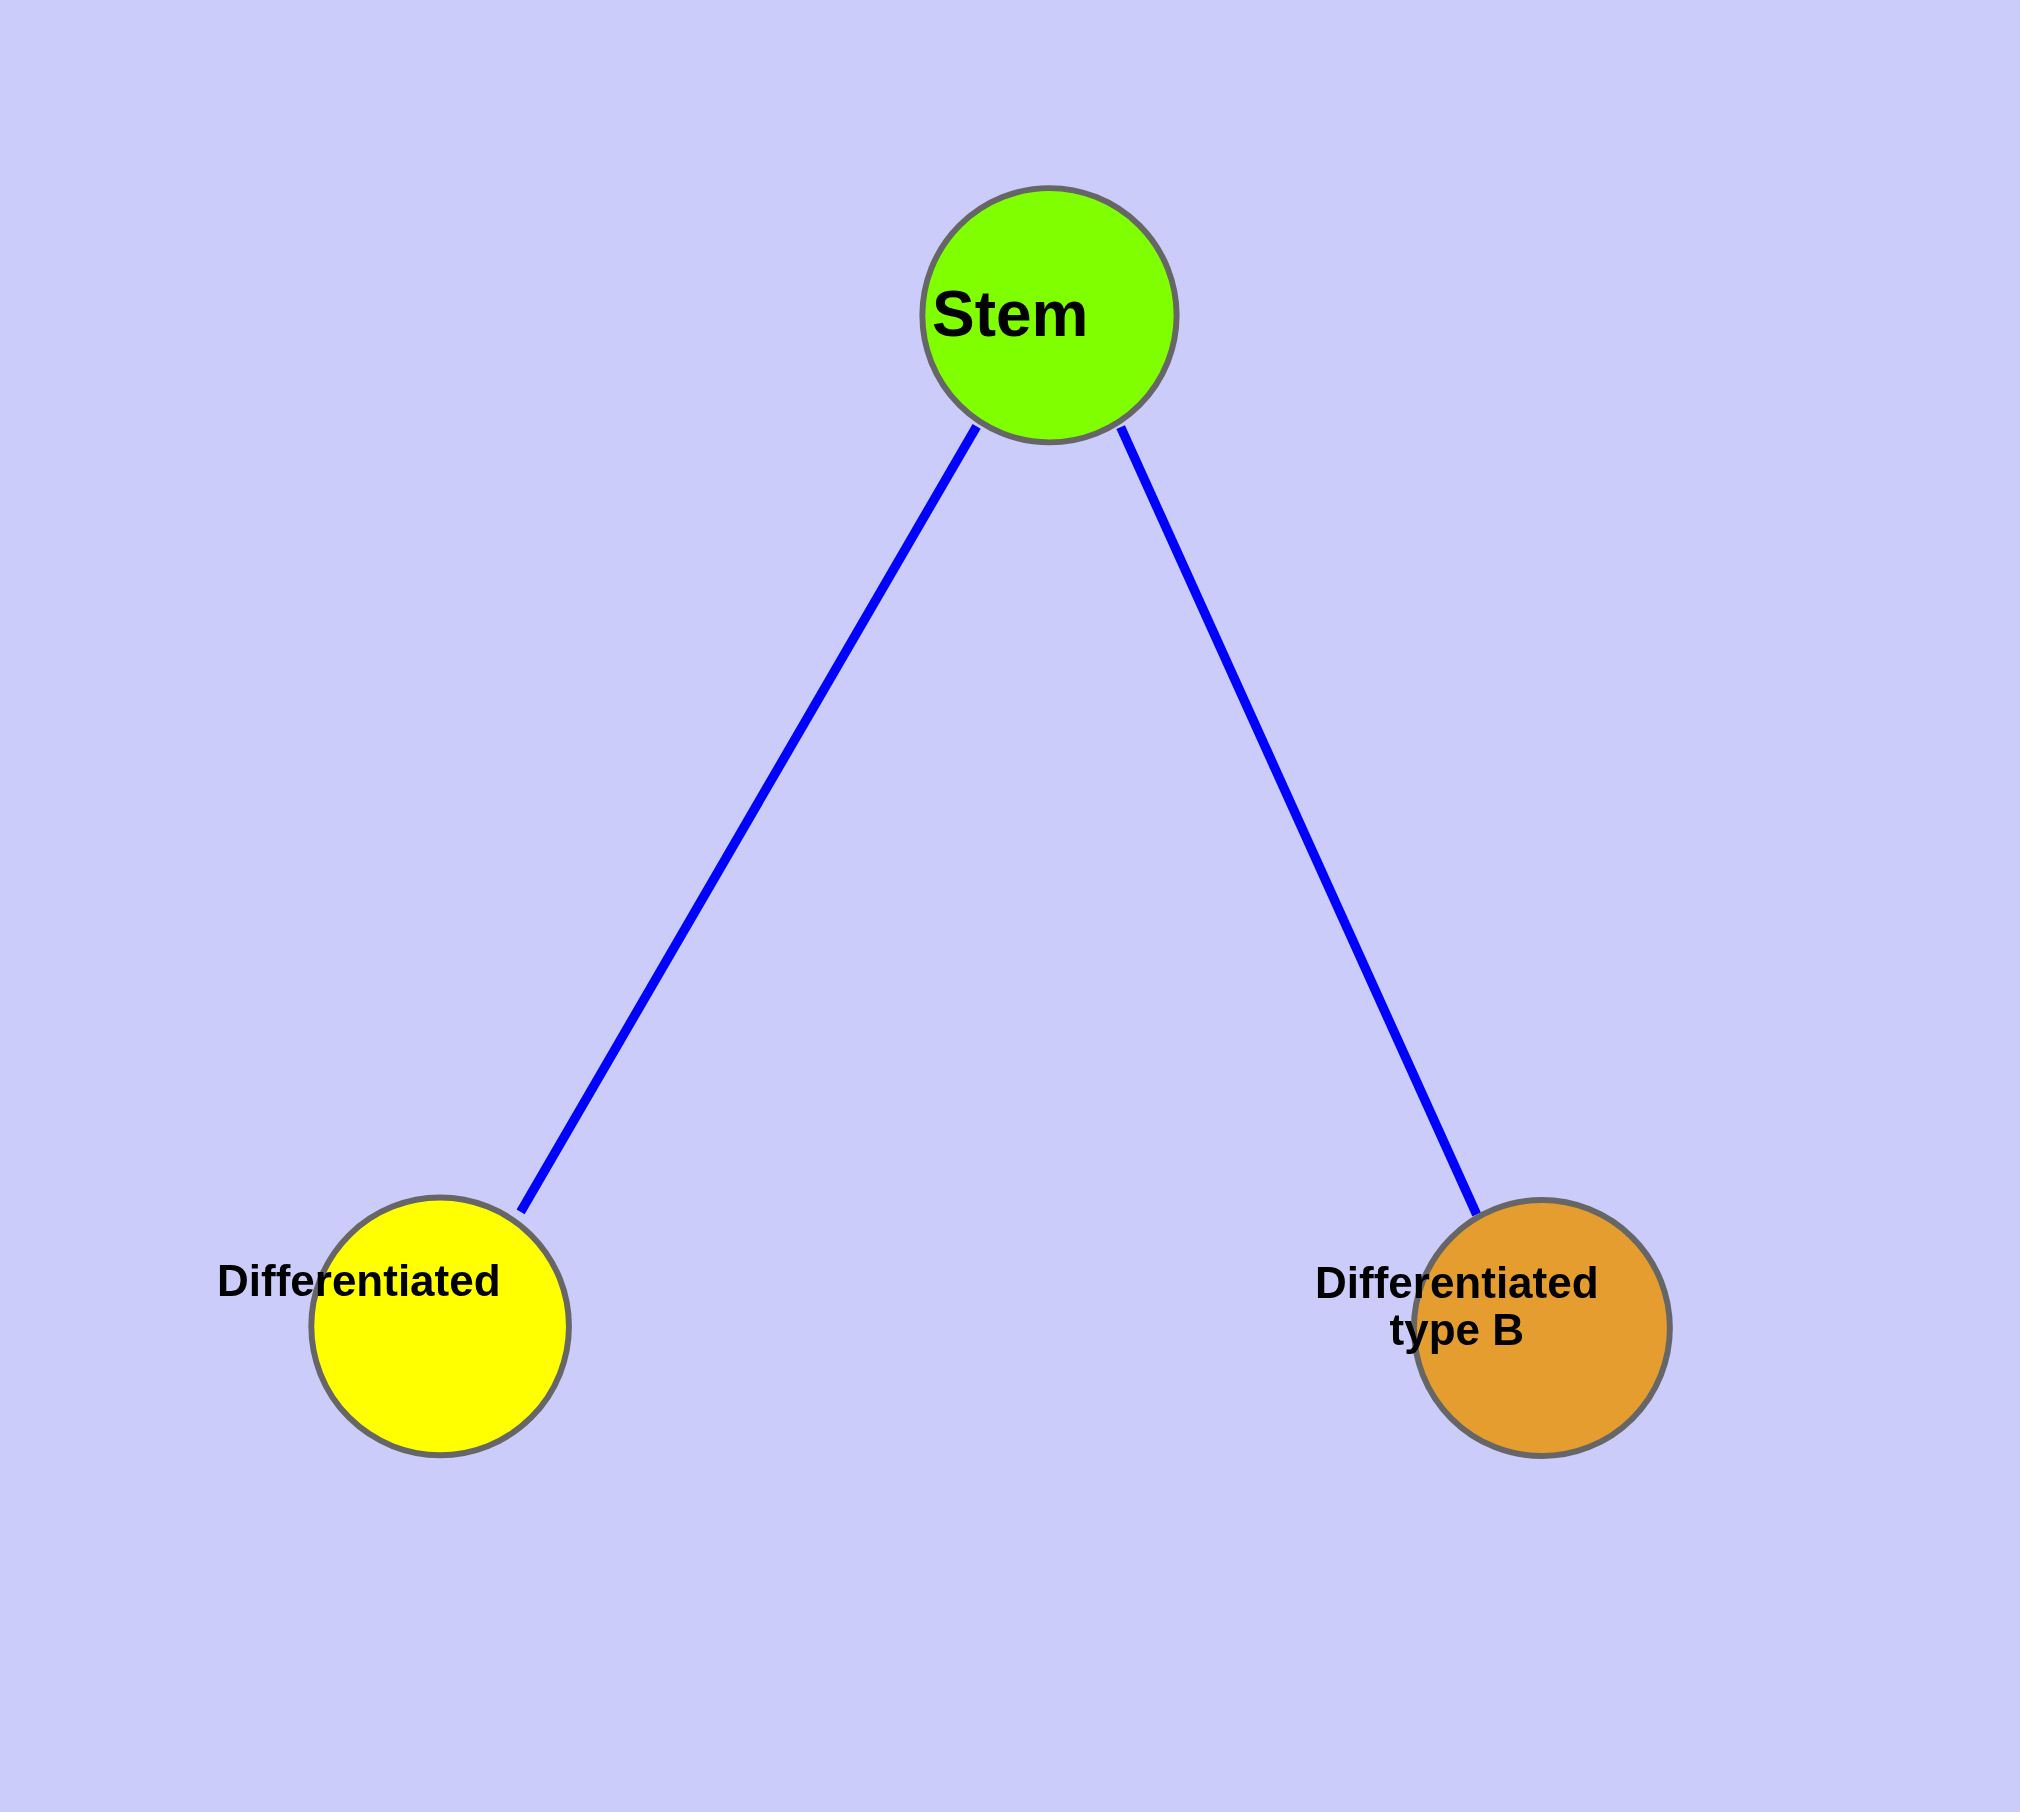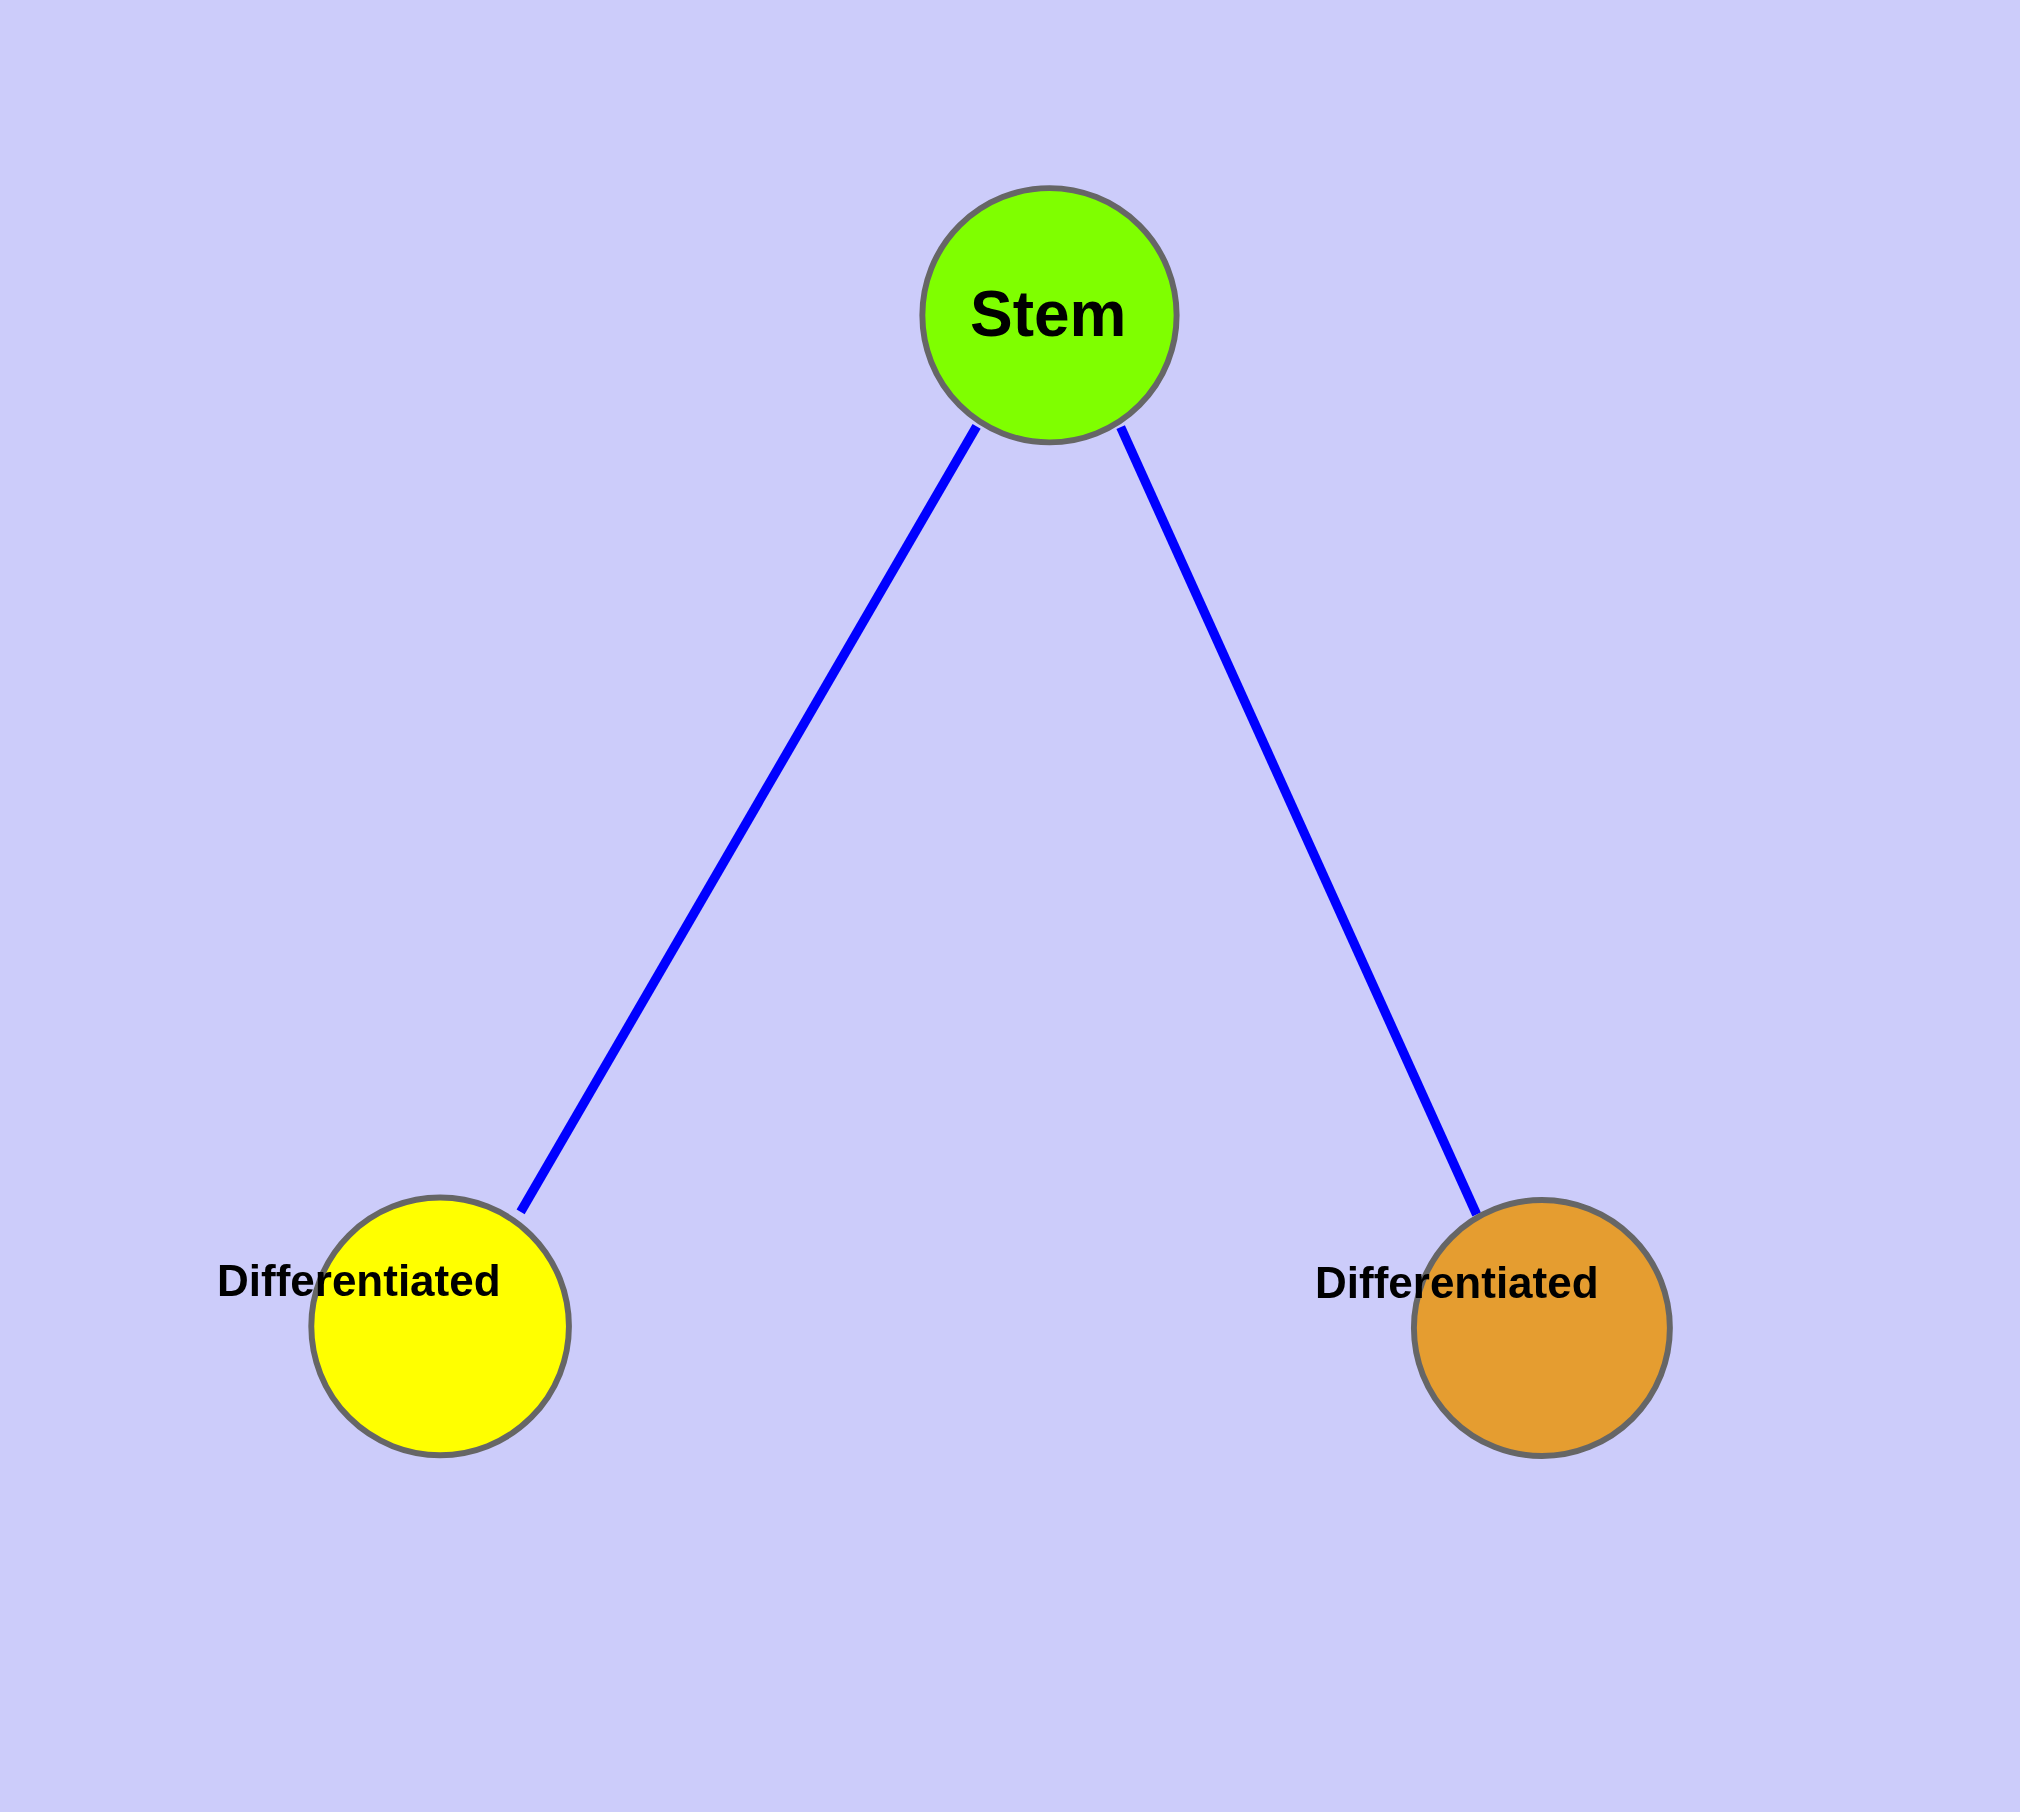--- a/index.html
+++ b/index.html
@@ -58,19 +58,19 @@
         <line x1="1322" y1="504" x2="1742" y2="1433" stroke="#0000ff" stroke-width="11" stroke-linecap="butt"></line>
       </g>
     <g id="nodes-layer">
         <circle cx="1238" cy="372" r="150" fill="#7fff00" stroke="#666666" stroke-width="7"></circle>
         <circle cx="519" cy="1565" r="152" fill="#ffff00" stroke="#666666" stroke-width="7"></circle>
         <circle cx="1819" cy="1567" r="151" fill="#e59d30" stroke="#666666" stroke-width="7"></circle>
       </g>
   </svg>
 
   <div id="labels-layer">
-      <div class="node-label root" style="left: 970px; top: 281px;"><div>Stem</div></div>
+      <div class="node-label root" style="left: 932px; top: 281px;"><div>Stem</div></div>
       <div class="node-label leaf" style="left: 217px; top: 1258px;"><div>Differentiated</div></div>
-      <div class="node-label leaf" style="left: 1315px; top: 1260px;"><div>Differentiated</div></div>
+      <div class="node-label leaf" style="left: 1315px; top: 1260px;"><div>Differentiated</div><div>type B</div></div>
     </div>
 
 </div>
 
 
 </body></html>

